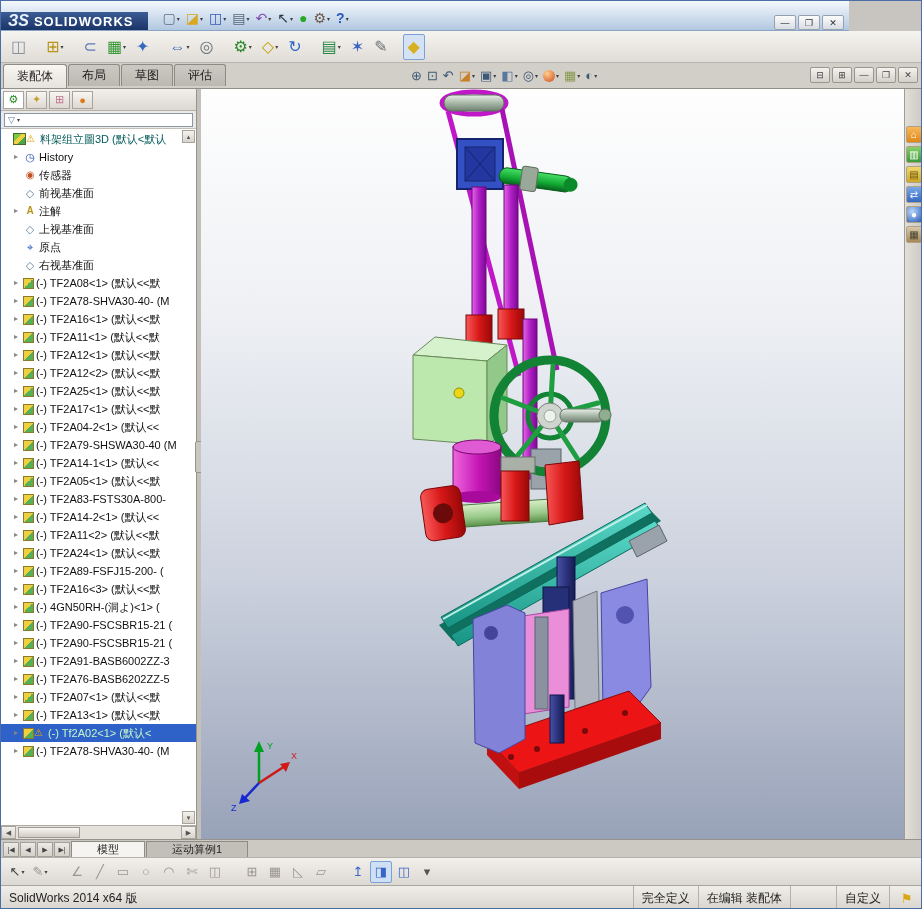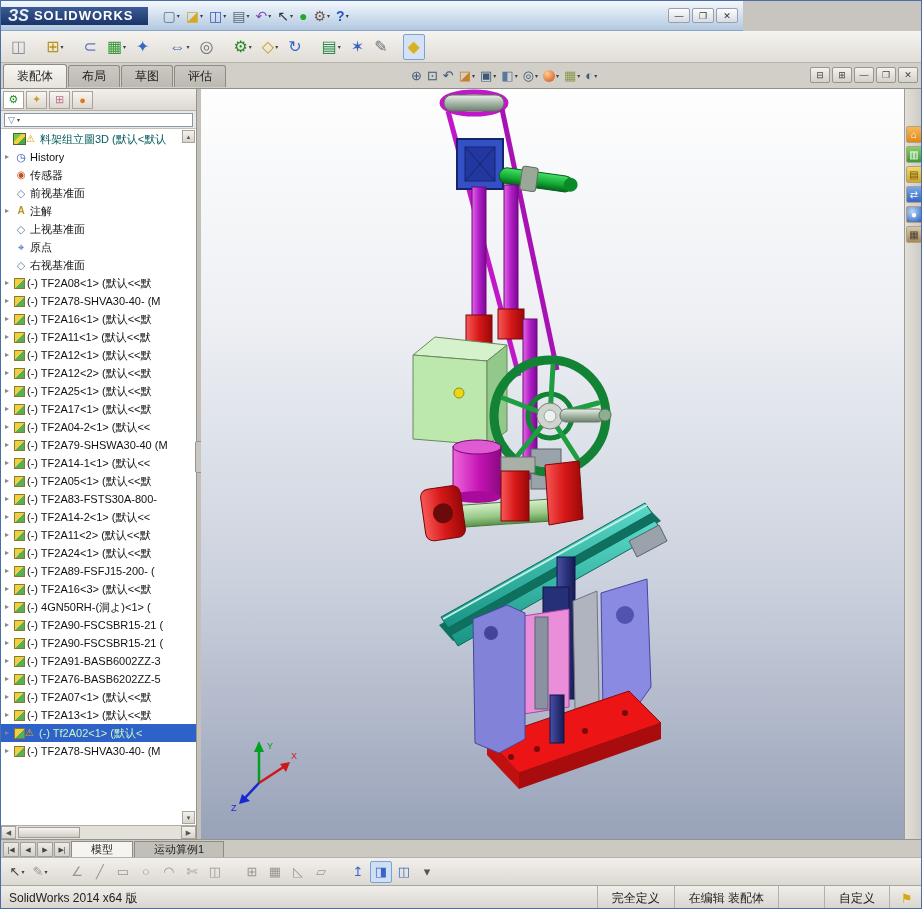--- a/index.html
+++ b/index.html
@@ -1,38 +1,38 @@
 <!DOCTYPE html>
 <html><head>
 <meta charset="utf-8">
 <style>
 *{margin:0;padding:0;box-sizing:border-box;font-family:"Liberation Sans",sans-serif}
 html,body{width:922px;height:909px;overflow:hidden}
 .win{position:relative;width:922px;height:909px;background:#c8c5c0;border:1px solid #4a6ea8;overflow:hidden}
 
-.titlebar{position:absolute;left:0;top:0;width:742px;height:30px;background:linear-gradient(#f4f8fc,#cfdeee 55%,#b2c8e0);border-bottom:1px solid #8aa4c4;display:flex;align-items:center}
+.titlebar{position:absolute;left:0;top:0;width:848px;height:30px;background:linear-gradient(#f4f8fc,#cfdeee 55%,#b2c8e0);border-bottom:1px solid #8aa4c4;display:flex;align-items:flex-end}
 .logo{display:flex;align-items:center;background:linear-gradient(#3c5c94,#1a3468);padding:0 14px 0 7px;color:#fff}
 .ds{font-size:16px;font-weight:bold;font-style:italic;margin-right:5px;color:#e8f0fa}
 .sw{font-size:13px;font-weight:bold;letter-spacing:1px}
 .menubar{display:flex;align-items:stretch;margin-left:8px}
 .menu{font-size:12px;padding:0 8px;display:flex;align-items:center;color:#000;cursor:default}
 .qat{display:flex;align-items:center;margin-left:12px}
 .qbtn{display:flex;align-items:center;height:24px;padding:0 3px;border-radius:2px}
 .qbtn .ic{font-size:14px}
 .wctrl{margin-left:auto;display:flex;align-items:center;padding-right:5px;gap:2px}
 .wbtn{width:22px;height:15px;font-size:9px;display:flex;align-items:center;justify-content:center;background:linear-gradient(#fcfcfc,#d8dce4);border:1px solid #98a0ac;border-radius:2px;color:#333}
 
 .toolbar{position:absolute;top:30px;left:0;width:922px;height:32px;background:linear-gradient(#f6f4f0,#e0dcd6);border-bottom:1px solid #b8b4ae;display:flex;align-items:center;padding-left:5px}
 .tbtn{display:flex;align-items:center;height:26px;padding:0 4px;border-radius:2px;border:1px solid transparent}
 .tbtn .ic{font-size:16px}
 .tbtn.gap{margin-left:10px}
 .tbtn.pressed{background:#d4e2f4;border:1px solid #7aa2d8}
 
 .tabrow{position:absolute;top:62px;left:0;width:922px;height:26px;background:#d2cec8;border-bottom:1px solid #928e88}
-.cmdtabs{position:absolute;left:2px;bottom:0;display:flex;align-items:center}
+.cmdtabs{position:absolute;left:2px;bottom:0;display:flex;align-items:flex-start}
 .tab{font-size:12px;height:22px;padding:0 13px;display:flex;align-items:center;background:linear-gradient(#ccc8c2,#bcb8b2);border:1px solid #8e8a84;border-bottom:none;border-radius:3px 3px 0 0;margin-right:1px;color:#222}
 .tab.active{background:linear-gradient(#f8f6f2,#e6e2dc);height:24px}
 .hud{position:absolute;left:408px;top:2px;display:flex;align-items:center;gap:1px}
 .hudbtn{display:flex;align-items:center;height:21px;padding:0 2px}
 .hudbtn .ic{font-size:13px}
 .ball{background:radial-gradient(circle at 35% 30%,#ffd090,#d04818);border-radius:50%;width:12px;height:12px;color:transparent!important;display:inline-block}
 .docctrl{position:absolute;right:5px;top:4px;display:flex;gap:2px}
 .dbtn{width:20px;height:16px;font-size:9px;display:flex;align-items:center;justify-content:center;background:linear-gradient(#f4f2ee,#d4d0ca);border:1px solid #9a968e;border-radius:2px;color:#444}
 .dd{display:none;font-size:6px;color:#404040;margin-left:1px}
 .dd.on{display:inline}
@@ -44,21 +44,21 @@
 .ptab{width:21px;height:18px;border:1px solid #a8a49c;background:linear-gradient(#f8f6f2,#ddd8d0);display:flex;align-items:center;justify-content:center;font-size:11px}
 .ptab.active{background:#fff}
 .pt-fm{color:#2a8a2a}.pt-pm{color:#c8a030}.pt-cm{color:#c07890}.pt-dm{color:#e07818}
 .filterrow{height:18px;background:#ece9e4;border-bottom:1px solid #c4c0b8;display:flex;align-items:center;padding:1px 3px}
 .filterbox{flex:1;height:14px;background:#fff;border:1px solid #8a96a8;display:flex;align-items:center;padding:0 3px;font-size:9px;color:#5878a0}
 .funnel::before{content:"▽";font-size:9px;color:#5878a0}
 .fdd{font-size:6px;color:#444;margin-left:2px}
 .fdd::before{content:"▾"}
 .tree{flex:1;background:#fff;overflow:hidden;position:relative;padding-top:1px}
 .trow{display:flex;align-items:center;height:18px;font-family:"DejaVu Sans Mono",monospace;font-size:11px;line-height:1;color:#111;padding-left:3px;white-space:nowrap;overflow:hidden}
-.trow.feat,.trow.comp{padding-left:4px}
+.trow.feat,.trow.comp{padding-left:13px}
 .trow.sel{background:#2e62c8}
 .trow.sel .tlabel{color:#c6f6c6}
 .trow.root .tlabel{color:#045a5a}
 .tlabel{margin-left:2px}
 .arrow{width:9px;flex:none;font-size:8px;color:#858585}
 .arrow.on::before{content:"▸"}
 .ticon{width:14px;height:13px;flex:none;display:inline-flex;align-items:center;justify-content:center;font-size:11px;line-height:1}
 .i-asm{width:13px;height:12px;background:linear-gradient(135deg,#7ac84a 0 35%,#f0d040 35% 65%,#4aa84a 65%);border:1px solid #4a6a28}
 .i-comp{width:11px;height:11px;background:linear-gradient(135deg,#f0d040 0 50%,#56b056 50%);border:1px solid #8a7a2a}
 .i-hist::before{content:"◷";color:#3058b0}
@@ -85,29 +85,29 @@
 .tpbtn{width:17px;height:17px;border:1px solid #b0a088;display:flex;align-items:center;justify-content:center;font-size:10px;color:#fff;border-radius:2px}
 .tp-home{background:linear-gradient(#f8b858,#e08818)}
 .tp-lib{background:linear-gradient(#88d068,#3a9a3a)}
 .tp-files{background:linear-gradient(#f0d868,#d0a828);color:#6a5410}
 .tp-palette{background:linear-gradient(#78a8e8,#3868c0)}
 .tp-appear{background:radial-gradient(circle at 35% 30%,#b8d8f8,#2858b8)}
 .tp-props{background:linear-gradient(#d8c8a8,#a88858);color:#443}
 
 .btabs{position:absolute;left:0;top:838px;width:922px;height:18px;background:#ccc8c2;border-top:1px solid #96928c;display:flex;align-items:flex-end;padding-left:2px}
 .bnav{font-size:7px;color:#444;min-width:16px;height:15px;display:flex;align-items:center;justify-content:center;background:linear-gradient(#eceae6,#d4d0ca);border:1px solid #a29e98;margin-right:1px;padding:0 2px}
-.btab{font-size:11px;padding:0 19px;height:16px;display:flex;align-items:center;background:#c2beb8;border:1px solid #8e8a84;border-bottom:none;margin-right:1px;color:#222}
+.btab{font-size:11px;padding:0 25px;height:16px;display:flex;align-items:center;background:#c2beb8;border:1px solid #8e8a84;border-bottom:none;margin-right:1px;color:#222}
 .btab.active{background:#f6f4f0}
 .sketchbar{position:absolute;left:0;top:856px;width:922px;height:28px;background:linear-gradient(#f2f0ec,#dcd8d2);border-top:1px solid #b4b0aa;display:flex;align-items:center;padding-left:5px;gap:1px}
 .skbtn{height:22px;min-width:22px;display:flex;align-items:center;justify-content:center;font-size:13px;border:1px solid transparent;border-radius:2px}
 .skbtn.gap{margin-left:14px}
 .skbtn.pressed{background:#cfe0f4;border:1px solid #7aa2d8}
 .statusbar{position:absolute;left:0;top:884px;width:922px;height:25px;background:linear-gradient(#f0eeea,#d8d4ce);border-top:1px solid #a8a49e;display:flex;align-items:center;font-size:12px;color:#222}
 .st-app{padding-left:8px;flex:1}
-.st-seg{border-left:1px solid #b4b0aa;padding:0 14px;height:100%;display:flex;align-items:center;white-space:nowrap}
+.st-seg{border-left:1px solid #b4b0aa;padding:0 8px;height:100%;display:flex;align-items:center;white-space:nowrap}
 .st-blank{width:46px}
 .st-tag{width:34px;justify-content:center}
 .st-tag::before{content:"⚑";color:#d8a810;font-size:13px}
 .ic{display:inline-flex;align-items:center;justify-content:center}
 </style>
 </head>
 <body>
 
 <div class="win">
 

